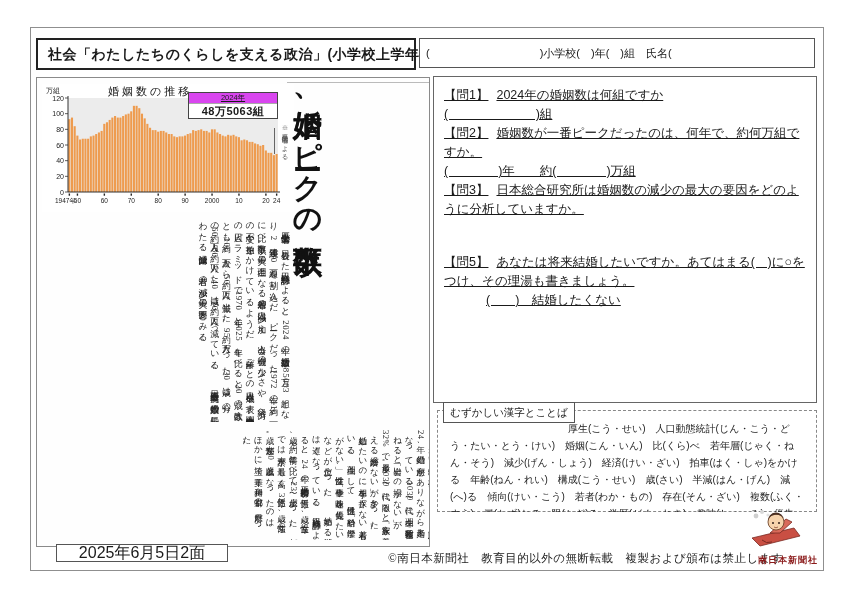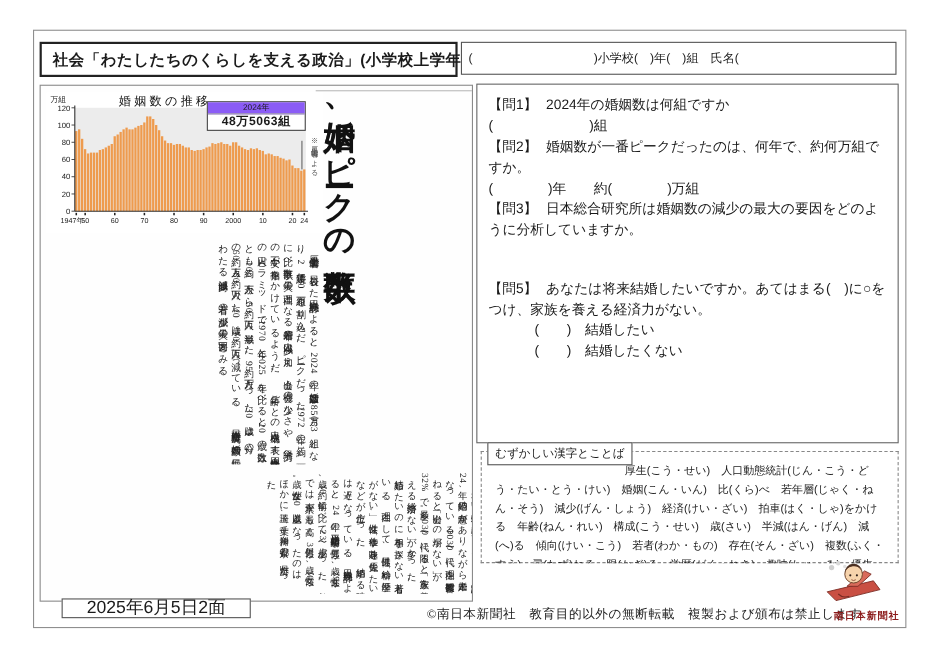--- a/index.html
+++ b/index.html
@@ -28,30 +28,30 @@
   .body-bottom{position:absolute;left:6px;top:352px;width:418px;height:110px;
         font-family:"Liberation Serif",serif;font-size:8.5px;line-height:11.6px;
         letter-spacing:.5px;overflow:hidden;color:#222;}
   
   .chart-box{position:absolute;left:5px;top:6px;width:252px;height:128px;background:#fff;}
   .chart-title{position:absolute;left:66px;top:0;font-size:11px;font-weight:normal;
         letter-spacing:3px;color:#111;}
   .chart-unit{position:absolute;left:4px;top:2px;font-size:7px;color:#222;}
   .chart-annotation{position:absolute;left:146px;top:8px;width:88px;border:1px solid #444;
         background:#fff;text-align:center;z-index:3;}
-  .ann-year{font-size:7.5px;background:#8b5cf6;border-bottom:1px solid #aaa;line-height:10px;}
+  .ann-year{font-size:7.5px;background:#d946ef;border-bottom:1px solid #aaa;line-height:10px;text-decoration:underline;}
   .ann-value{font-size:11px;font-weight:bold;line-height:14px;letter-spacing:.5px;}
   .chart-credit{position:absolute;left:238px;top:36px;height:72px;font-size:6.5px;
         color:#555;letter-spacing:1px;z-index:3;}
   .date-box{position:absolute;left:56px;top:544px;width:170px;height:16px;border:1px solid #555;
         background:#fff;font-size:16px;line-height:16px;text-align:center;z-index:4;}
   
   .questions-panel{position:absolute;left:433px;top:76px;width:384px;height:327px;
         border:1px solid #666;background:#fff;padding:9px 10px 0 10px;box-sizing:border-box;
-        font-size:12.5px;line-height:19px;}
+        font-size:12.5px;line-height:19px;text-decoration:underline;}
   .q-text{text-indent:0;}
   .q-label{margin-right:8px;}
   .q-answer{margin:0 0 0 0;}
   .gap34{margin-bottom:34px;}
   .gap30{margin-bottom:30px;}
   .q-option{padding-left:42px;}
   
   .vocab-box{position:absolute;left:437px;top:410px;width:380px;height:102px;
         border:1px dashed #888;background:#fff;box-sizing:border-box;}
   .vocab-label{position:absolute;left:443px;top:402px;width:130px;height:19px;border:1px solid #555;
@@ -223,23 +223,22 @@
       <span class="q-label">【問2】</span><span>婚姻数が一番ピークだったのは、何年で、約何万組ですか。</span>
     </div>
     <div class="q-answer">(　　　　)年　　約(　　　　)万組</div>
 
     <div class="q-text gap34">
       <span class="q-label">【問3】</span><span>日本総合研究所は婚姻数の減少の最大の要因をどのように分析していますか。</span>
     </div>
 
 
     <div class="q-text">
-      <span class="q-label">【問5】</span><span>あなたは将来結婚したいですか。あてはまる(　)に○をつけ、家族を養える経済力がない。</span>
-    </div>
-    <div class="q-option">(　　)　結婚したい</div>
+      <span class="q-label">【問5】</span><span>あなたは将来結婚したいですか。あてはまる(　)に○をつけ、その理湯も書きましょう。</span>
+    </div>
     <div class="q-option">(　　)　結婚したくない</div>
   </div>
 
   <div class="vocab-label">むずかしい漢字とことば</div>
   <div class="vocab-box">
     <div class="vocab-terms">厚生(こう・せい)　人口動態統計(じん・こう・どう・たい・とう・けい)　婚姻(こん・いん)　比(くら)べ　若年層(じゃく・ねん・そう)　減少(げん・しょう)　経済(けい・ざい)　拍車(はく・しゃ)をかける　年齢(ねん・れい)　構成(こう・せい)　歳(さい)　半減(はん・げん)　減(へ)る　傾向(けい・こう)　若者(わか・もの)　存在(そん・ざい)　複数(ふく・すう)　尋(たず)ねる　限(かぎ)る　学歴(がく・れき)　趣味(しゅ・み)　優先(ゆう・せん)　遅(おそ)く</div>
   </div>
 
   <svg class="mascot" viewBox="0 0 58 48">
     <circle cx="8" cy="10" r="2.4" fill="#cfcfcf"></circle>

